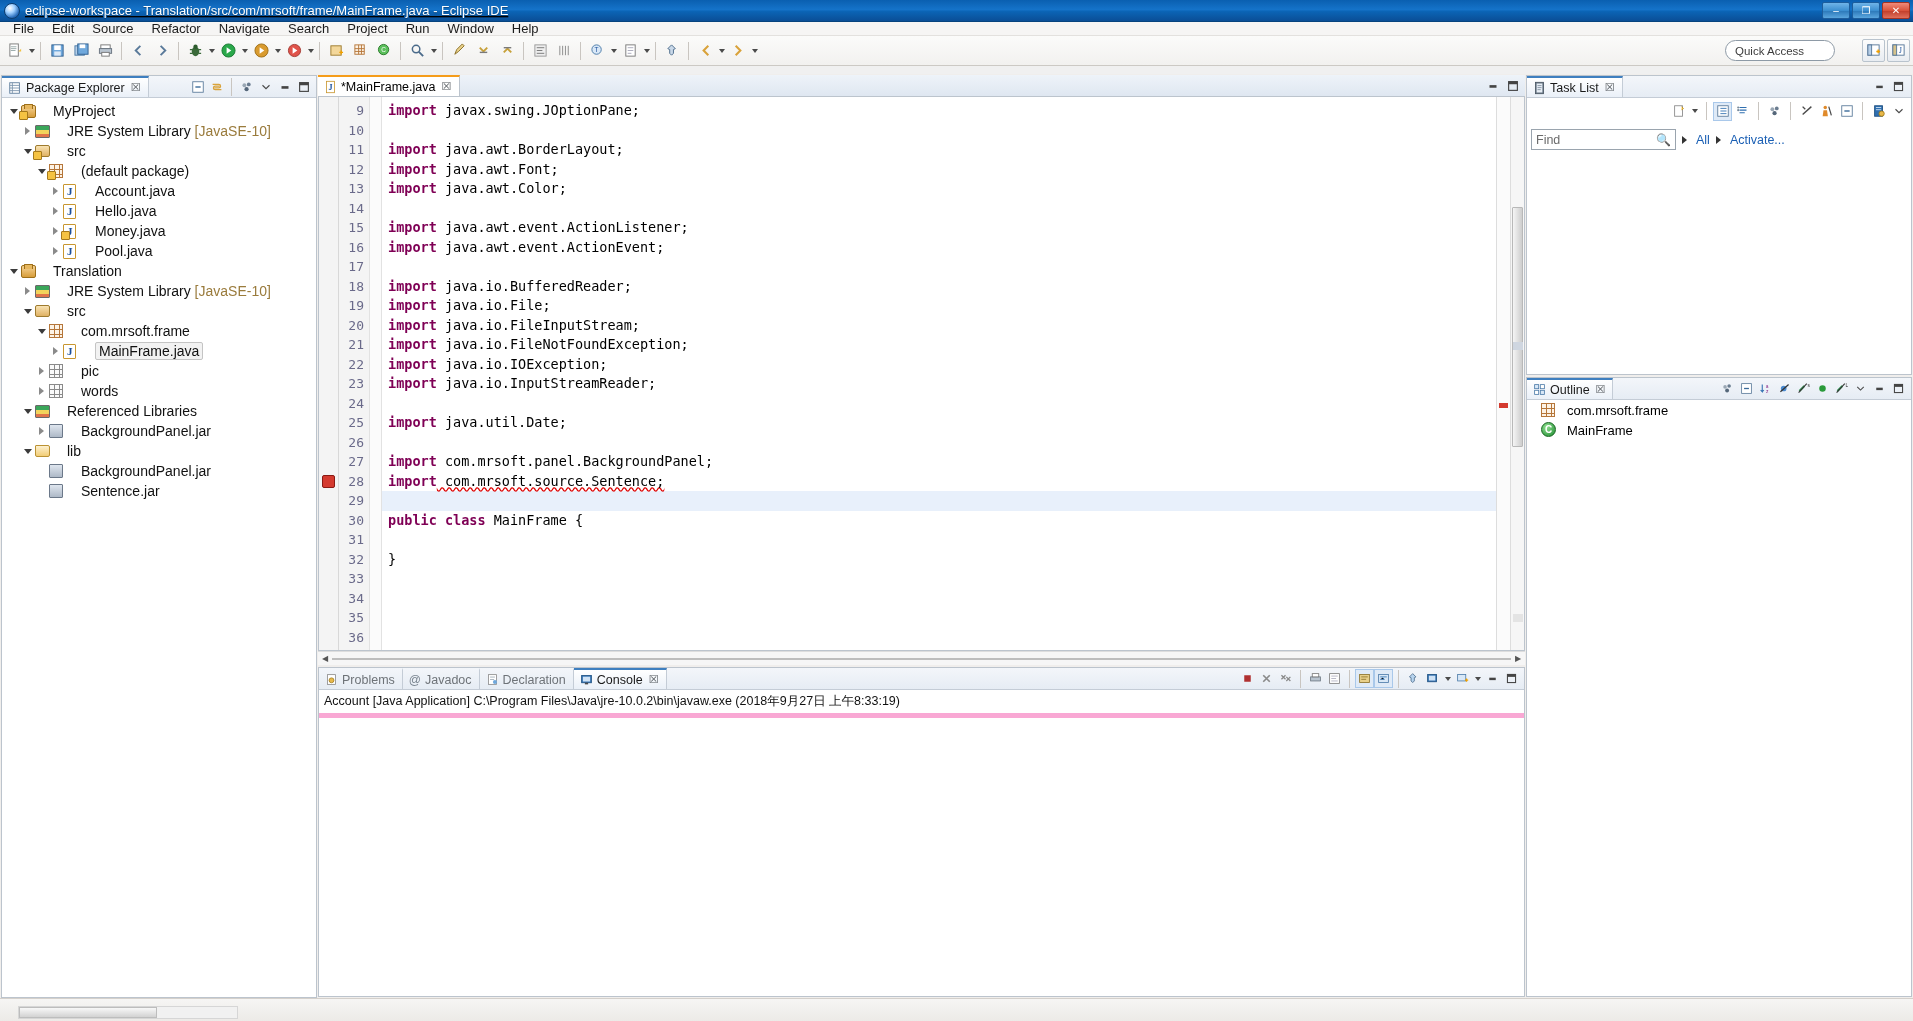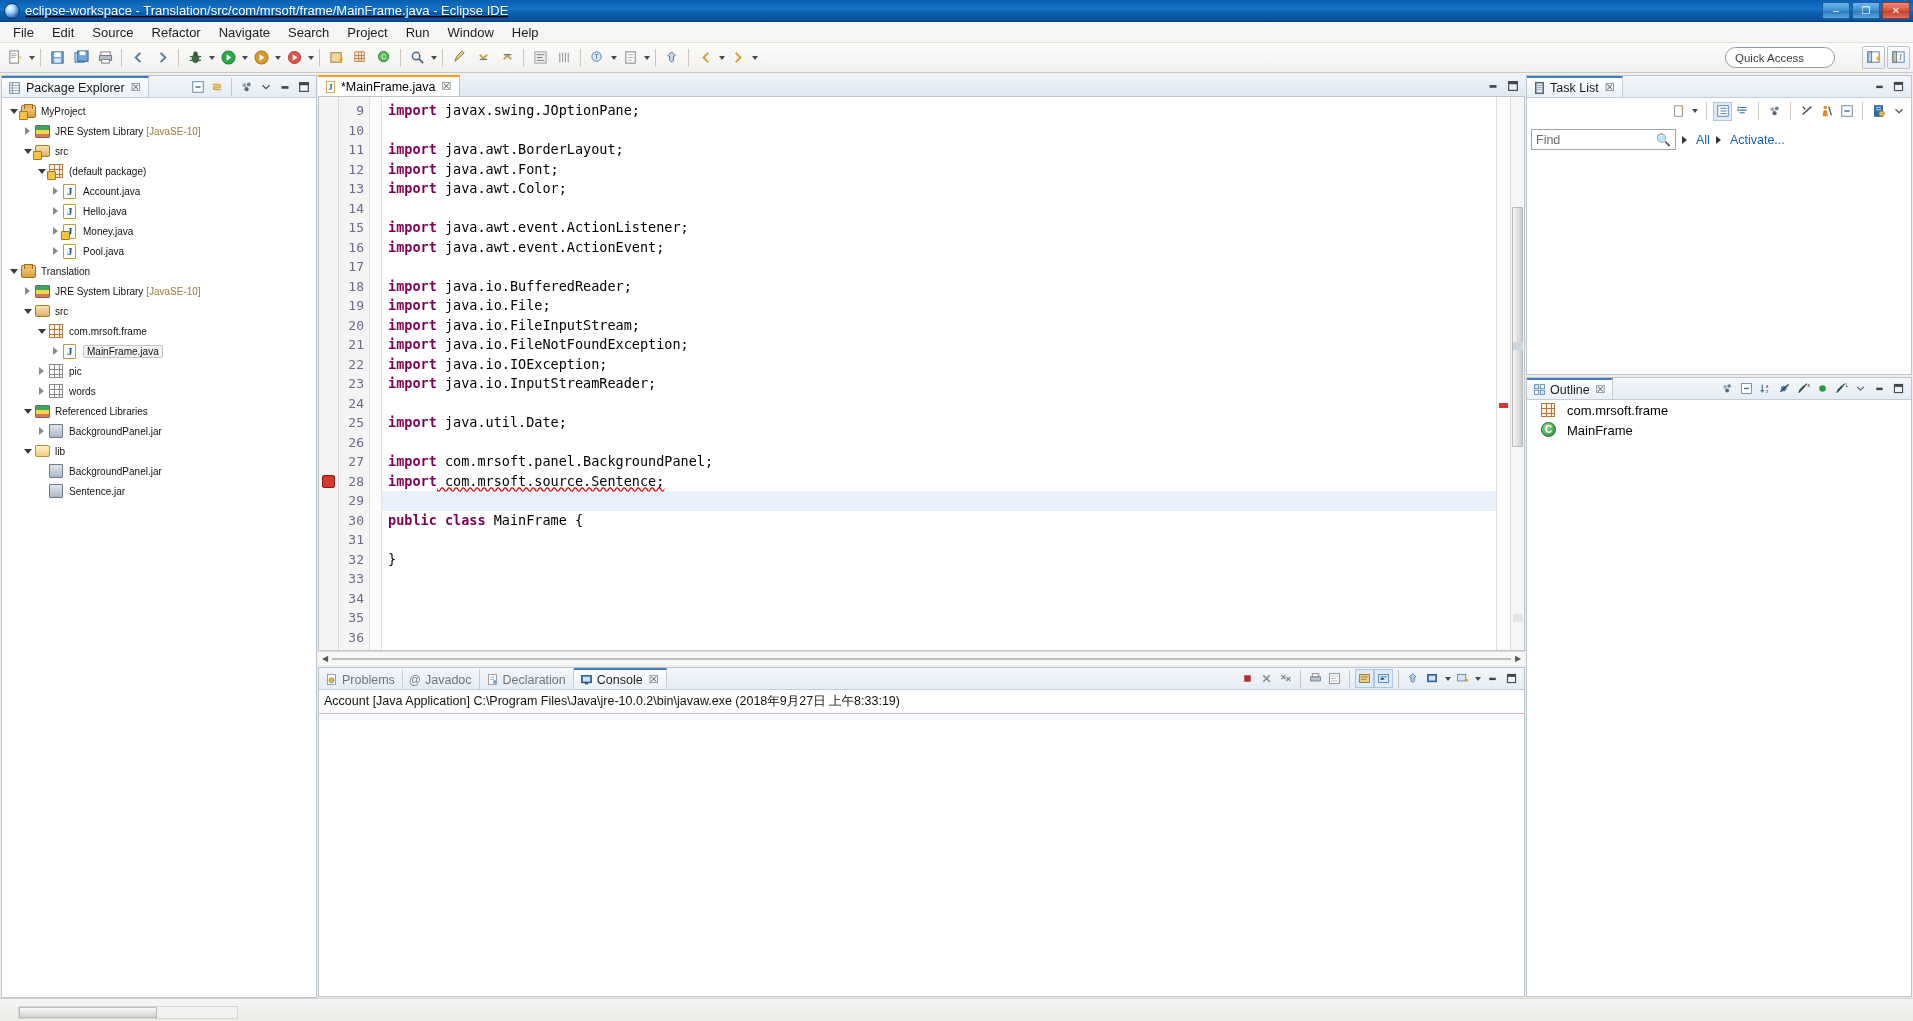--- a/index.html
+++ b/index.html
@@ -43,21 +43,21 @@
     display: flex; align-items: center; justify-content: center;
     color: #fff; font-size: 10px; line-height: 1;
   }
   .win-btn.close {
     background: linear-gradient(to bottom, #f08a7a 0%, #d9543c 50%, #c03c28 51%, #e0705c 100%);
     border-color: #a33322;
   }
 
   
   .menubar {
-    height: 21px;
+    height: 14px;
     background: #f6f5f4;
     display: flex; align-items: center;
     padding-left: 4px;
     border-bottom: 1px solid #e3e1de;
   }
   .menubar .mi {
     padding: 2px 9px; font-size: 13px; color: #1c1c1c; cursor: default;
   }
 
   
@@ -150,21 +150,21 @@
   .arrow.expanded::before {
     content: ""; border-left: 4px solid transparent; border-right: 4px solid transparent;
     border-top: 5px solid #3b3b3b;
   }
   .arrow.collapsed::before {
     content: ""; border-top: 4px solid transparent; border-bottom: 4px solid transparent;
     border-left: 5px solid #8a8a8a;
   }
   .arrow.none::before { content: ""; }
   .ticon { width: 18px; flex: 0 0 18px; height: 16px; position: relative; margin-right: 2px; }
-  .tlabel { font-size: 10px; }
+  .tlabel { font-size: 14px; margin-left: 12px; }
   .tlabel .dim { color: #9a7b3c; }
 
   
   .ic-proj { background: linear-gradient(to bottom,#f6d396,#d79d3a); border:1px solid #9e6f18; border-radius:2px; width:15px;height:13px; margin-top:2px;}
   .ic-proj::after { content:""; position:absolute; left:2px; top:-2px; width:7px;height:4px;background:#e7b75e;border:1px solid #9e6f18;border-bottom:none;border-radius:1px 1px 0 0;}
   .ic-lib { width:15px;height:13px;margin-top:2px;background:
       linear-gradient(to bottom,#3aa65a 0 4px,#f2d45c 4px 8px,#e0744a 8px 13px);
       border:1px solid #6a6a6a; border-radius:1px;}
   .ic-src { width:15px;height:12px;margin-top:2px;background:linear-gradient(to bottom,#f8e2b2,#e0b264);border:1px solid #9e7b2e;border-radius:2px;}
   .ic-pkg { width:14px;height:14px;margin-top:1px;
@@ -227,21 +227,21 @@
   .vscroll { width:14px; background:#f6f6f6; border-left:1px solid #ddd; position:relative;}
   .vthumb { position:absolute; left:1px; width:11px; background:linear-gradient(to right,#f5f5f5,#cdcdcd); border:1px solid #b8b8b8; border-radius:1px;}
   .hscroll-row { height:14px; background:#f6f6f6; border-top:1px solid #ddd; display:flex; align-items:center; }
   .hbtn { width:14px; height:13px; display:flex; align-items:center; justify-content:center; color:#555; font-size:8px;}
   .hthumb { flex:1; margin:1px 0; background:linear-gradient(to bottom,#f7f7f7,#d5d5d5); border:1px solid #bdbdbd;}
 
   
   #console-part { flex:1; margin-top:2px; display:flex; flex-direction:column; border:1px solid #bcc4cd; background:#fff; min-height:0;}
   .console-tabbar { height:22px; background:linear-gradient(to bottom,#f3f6fa,#e6ecf4); display:flex; align-items:stretch; border-bottom:1px solid #c4ccd6;}
   .console-out { flex:1; overflow:hidden; }
-  .console-head { font-size:12.5px; color:#111; padding:3px 4px 3px 5px; border-bottom:1px solid #f9a8d4; white-space:nowrap;}
+  .console-head { font-size:12.5px; color:#111; padding:3px 4px 3px 5px; border-bottom:5px solid #f9a8d4; white-space:nowrap;}
   .console-line { font-size:13px; color:#000; padding:1px 5px; white-space:pre; }
 
   
   #right-col { width:386px; display:flex; flex-direction:column; margin:1px 1px 1px 0;}
   #task-list { flex:0 0 300px; }
   #outline-view { flex:1; margin-top:2px;}
   .find-row { display:flex; align-items:center; padding:5px 4px; gap:6px;}
   .find-box { flex:0 0 145px; height:21px; border:1px solid #9aa4ae; background:#fff; display:flex; align-items:center; padding:0 4px; font-size:12.5px; color:#6b6b6b;}
   .find-box .magn { margin-left:auto; color:#5c6670; font-size:12px;}
   .find-link { color:#1a5fb4; font-size:12.5px; }

